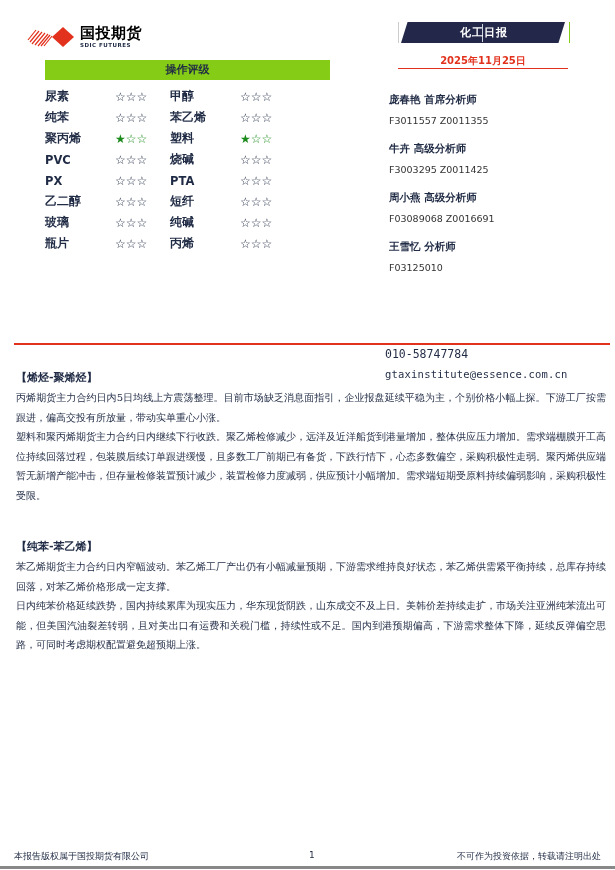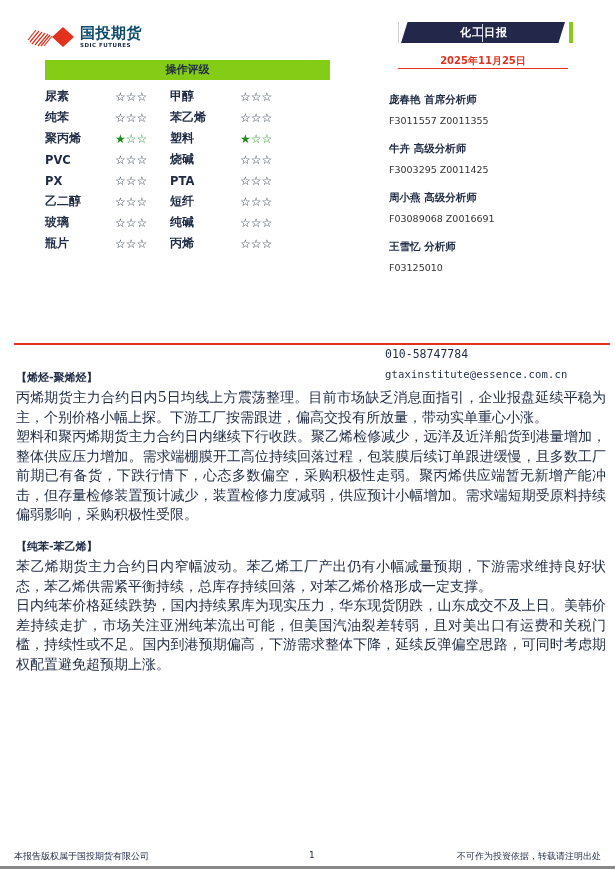--- a/index.html
+++ b/index.html
@@ -4,24 +4,24 @@
   <style>
     html, body { margin: 0; padding: 0; background: #ffffff; }
     body {
       width: 615px; height: 870px; position: relative; overflow: hidden;
       font-family: "DejaVu Serif", "Liberation Serif", serif;
       color: #1f2a44;
     }
     .logo { position: absolute; left: 26px; top: 24px; height: 26px; display: flex; align-items: center; }
     .logo-mark { width: 50px; height: 22px; position: relative; }
     .logo-text { margin-left: 4px; display: flex; flex-direction: column; line-height: 1; }
-    .logo-cn { font-family: "DejaVu Sans", "Liberation Sans", sans-serif; font-weight: bold; font-size: 15px; color: #0c4a6e; letter-spacing: 0.5px; }
+    .logo-cn { font-family: "DejaVu Sans", "Liberation Sans", sans-serif; font-weight: bold; font-size: 15px; color: #000000; letter-spacing: 0.5px; }
     .logo-en { font-family: "DejaVu Sans", "Liberation Sans", sans-serif; font-weight: bold; font-size: 5.5px; color: #1f2a44; margin-top: 2px; letter-spacing: 0.5px; }
 
-    .banner { position: absolute; left: 398px; top: 22px; width: 170px; height: 21px; border-left: 1px solid #ccc; border-right: 4px solid #84cc16; }
+    .banner { position: absolute; left: 398px; top: 22px; width: 170px; height: 21px; border-left: 1px solid #ccc; border-right: 1px solid #84cc16; }
     .banner-shape { position: absolute; left: 2px; top: 0; width: 164px; height: 21px; background: #23284a; clip-path: polygon(4% 0, 100% 0, 96% 100%, 0 100%); }
     .banner-text { position: absolute; left: 0; right: 0; top: 3px; text-align: center; color: #fff; font-size: 11px; font-weight: bold; letter-spacing: 1px; }
     .banner-divider { position: absolute; left: 83px; top: 2px; width: 1px; height: 18px; background: #cfd3e0; }
 
     .date { position: absolute; left: 398px; top: 54px; width: 170px; text-align: center; color: #e2311d; font-family: "DejaVu Sans", "Liberation Sans", sans-serif; font-size: 10px; font-weight: bold; }
     .date-rule { position: absolute; left: 398px; top: 68px; width: 170px; height: 1px; background: #e2311d; }
 
     .rating-header { position: absolute; left: 45px; top: 60px; width: 285px; height: 20px; background: #84cc16; }
     .rating-header span { display: block; text-align: center; font-size: 11px; font-weight: bold; line-height: 20px; color: #1f2a44; }
 
@@ -39,21 +39,21 @@
     .analysts { position: absolute; left: 389px; top: 90px; width: 220px; }
     .analyst-name { font-size: 10.5px; font-weight: bold; height: 18px; line-height: 18px; color: #1f2a44; }
     .analyst-id { font-family: "DejaVu Sans", "Liberation Sans", sans-serif; font-size: 9.5px; height: 26px; line-height: 26px; color: #333; margin-bottom: 5px; }
     .contact { position: absolute; left: 385px; top: 305px; font-family: "DejaVu Sans Mono", "Liberation Mono", monospace; color: #1f2a44; margin-top: 39px; }
     .phone { font-size: 11.5px; height: 20px; line-height: 20px; }
     .email { font-size: 10.5px; height: 20px; line-height: 20px; letter-spacing: 0.2px; }
     .top-rule { position: absolute; left: 14px; top: 343px; width: 596px; height: 2px; background: #e2311d; }
 
     .section { position: absolute; left: 16px; width: 590px; }
     .section-title { font-size: 11px; font-weight: bold; height: 20px; line-height: 20px; color: #1f2a44; }
-    .para { font-size: 14px; line-height: 19.5px; color: #1f2a44; text-align: justify; margin: 0; }
+    .para { font-size: 10px; line-height: 19.5px; color: #1f2a44; text-align: justify; margin: 0; }
 
     .footer-rule { position: absolute; left: 0; top: 866px; width: 615px; height: 3px; background: #888; }
     .footer { position: absolute; top: 850px; font-family: "DejaVu Sans", "Liberation Sans", sans-serif; font-size: 9px; color: #1f2a44; }
   </style>
 </head>
 <body>
 
 <div class="logo">
   <div class="logo-mark">
     <svg width="50" height="22" viewBox="0 0 50 22">

